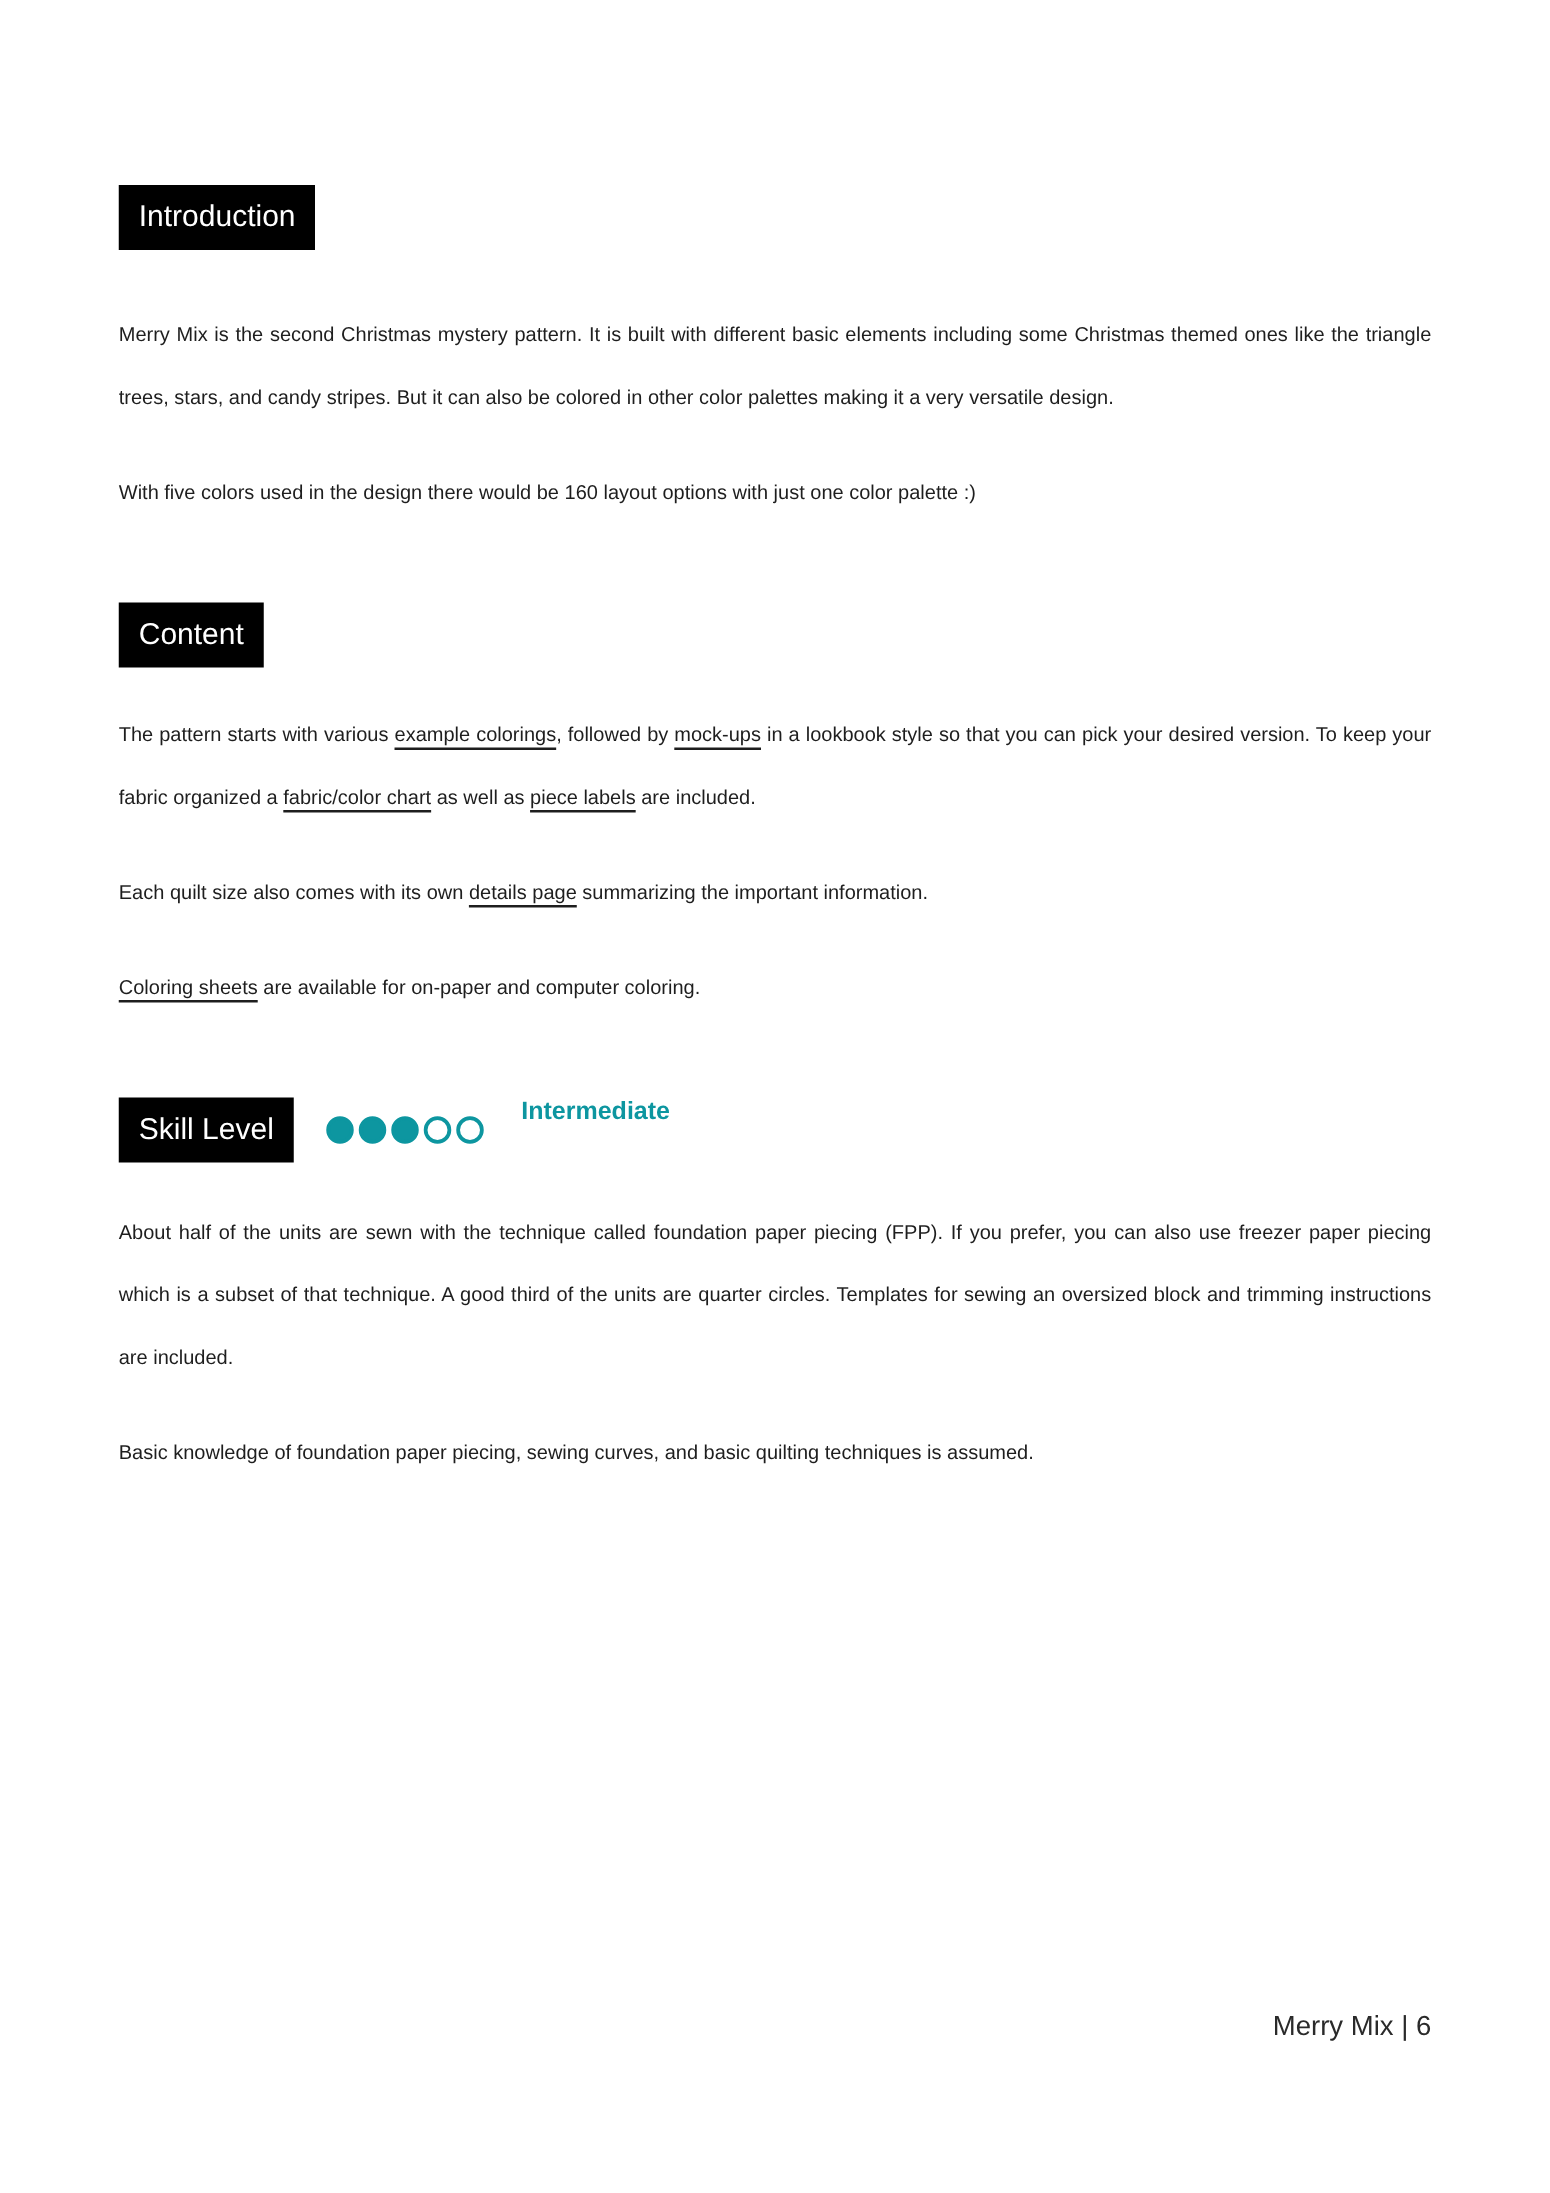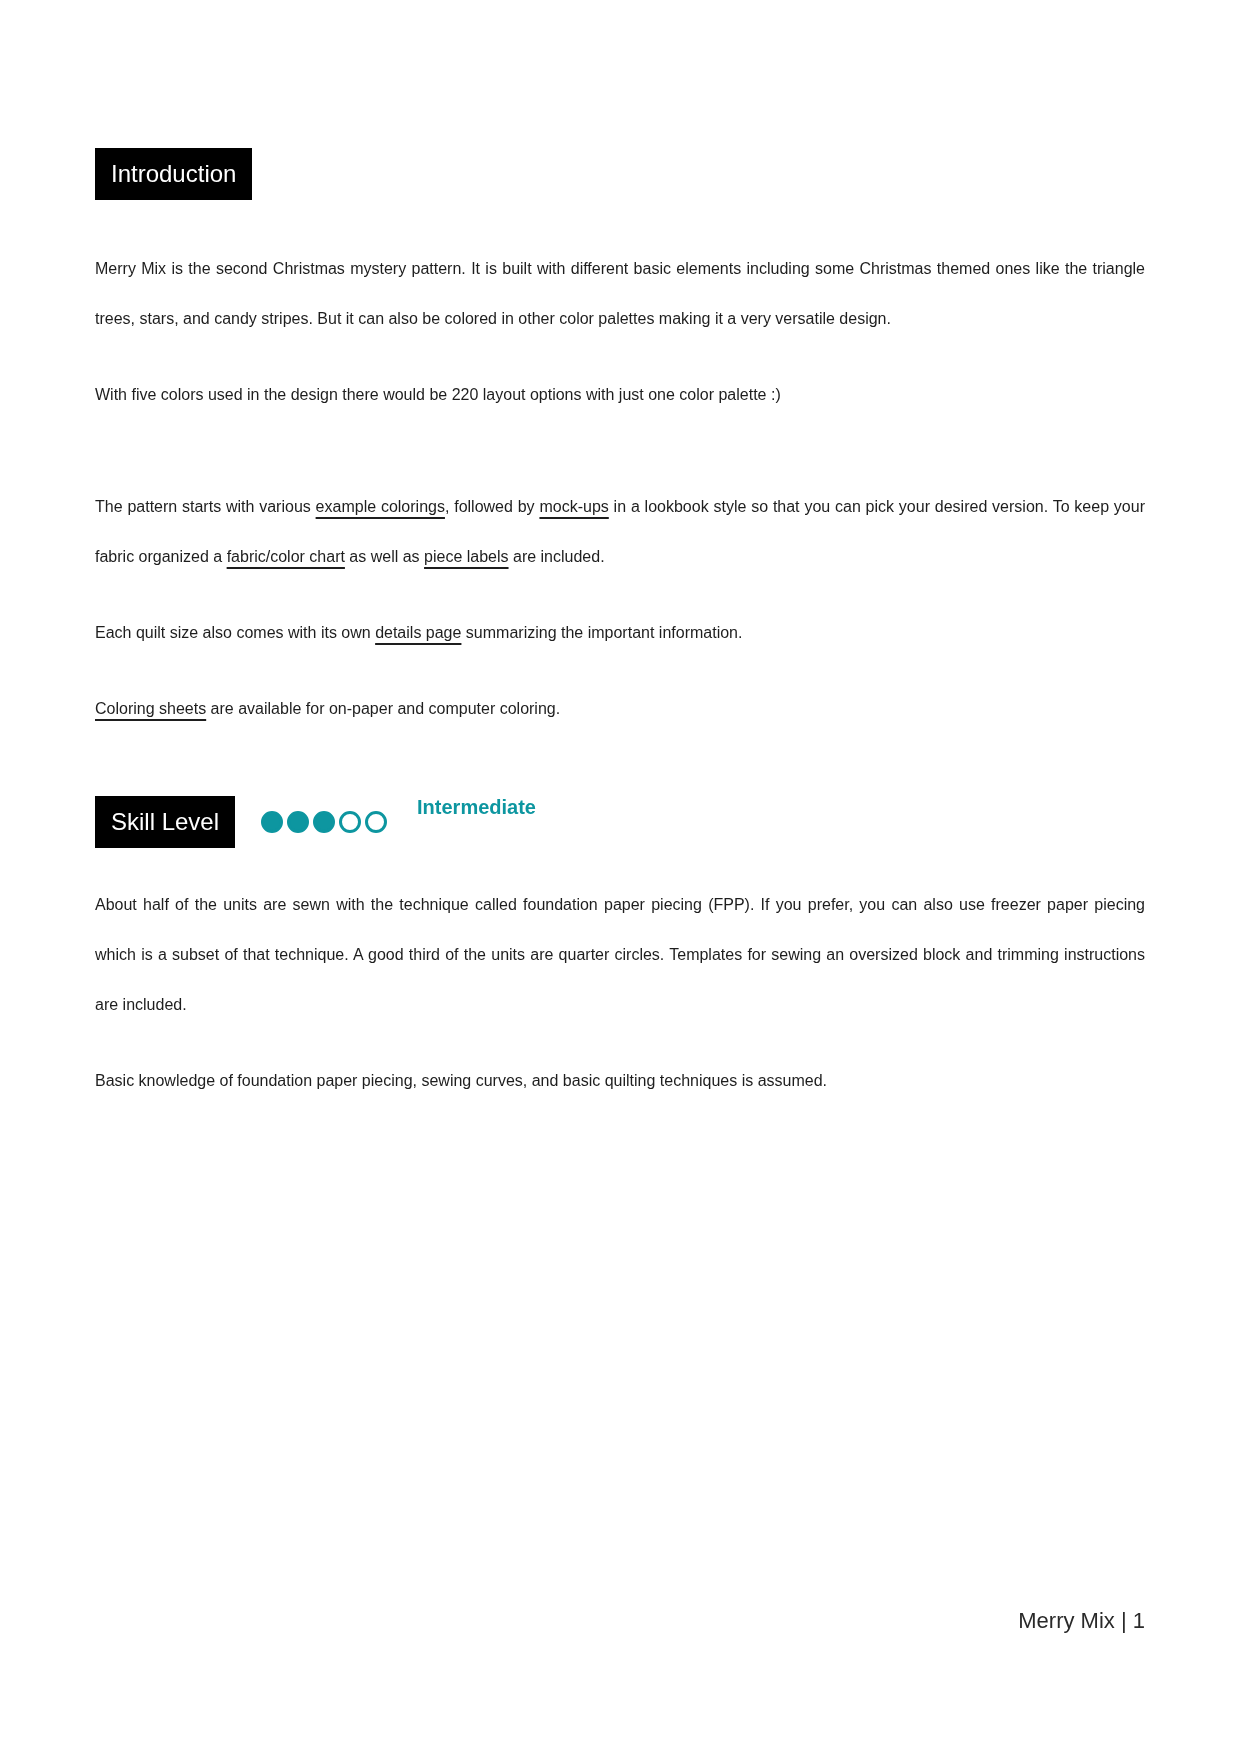--- a/index.html
+++ b/index.html
@@ -72,24 +72,27 @@
 </head>
 <body>
 
 <div class="page">
 
   <div class="section-intro">
     <div class="label-wrap-intro">
       <span class="section-label">Introduction</span>
     </div>
     <p class="body-p"><span>Merry Mix is the second Christmas mystery pattern. It is built with different basic elements including some Christmas themed ones like the triangle trees, stars, and candy stripes. But it can also be colored in other color palettes making it a very versatile design.</span></p>
-    <p class="body-p"><span>With five colors used in the design there would be 220 layout options with just one color palette :)</span></p>
+    <p class="body-p"><span>With five colors used in the design there would be 160 layout options with just one color palette :)</span></p>
   </div>
 
   <div class="section-content">
+    <div class="label-wrap-content">
+      <span class="section-label">Content</span>
+    </div>
     <p class="body-p"><span>The pattern starts with various </span><span class="link">example colorings</span><span>, followed by </span><span class="link">mock-ups</span><span> in a lookbook style so that you can pick your desired version. To keep your fabric organized a </span><span class="link">fabric/color chart</span><span> as well as </span><span class="link">piece labels</span><span> are included.</span></p>
     <p class="body-p"><span>Each quilt size also comes with its own </span><span class="link">details page</span><span> summarizing the important information.</span></p>
     <p class="body-p"><span class="link">Coloring sheets</span><span> are available for on-paper and computer coloring.</span></p>
   </div>
 
   <div class="section-skill">
     <div class="skill-row">
       <span class="section-label">Skill Level</span>
       <span class="dots">
           <span class="dot filled"></span>
@@ -97,14 +100,14 @@
           <span class="dot filled"></span>
           <span class="dot"></span>
           <span class="dot"></span>
         </span>
       <span class="skill-level-label">Intermediate</span>
     </div>
     <p class="body-p"><span>About half of the units are sewn with the technique called foundation paper piecing (FPP). If you prefer, you can also use freezer paper piecing which is a subset of that technique. A good third of the units are quarter circles. Templates for sewing an oversized block and trimming instructions are included.</span></p>
     <p class="body-p"><span>Basic knowledge of foundation paper piecing, sewing curves, and basic quilting techniques is assumed.</span></p>
   </div>
 
-  <div class="footer">Merry Mix | 1</div>
+  <div class="footer">Merry Mix | 6</div>
 </div>
 
 </body></html>

